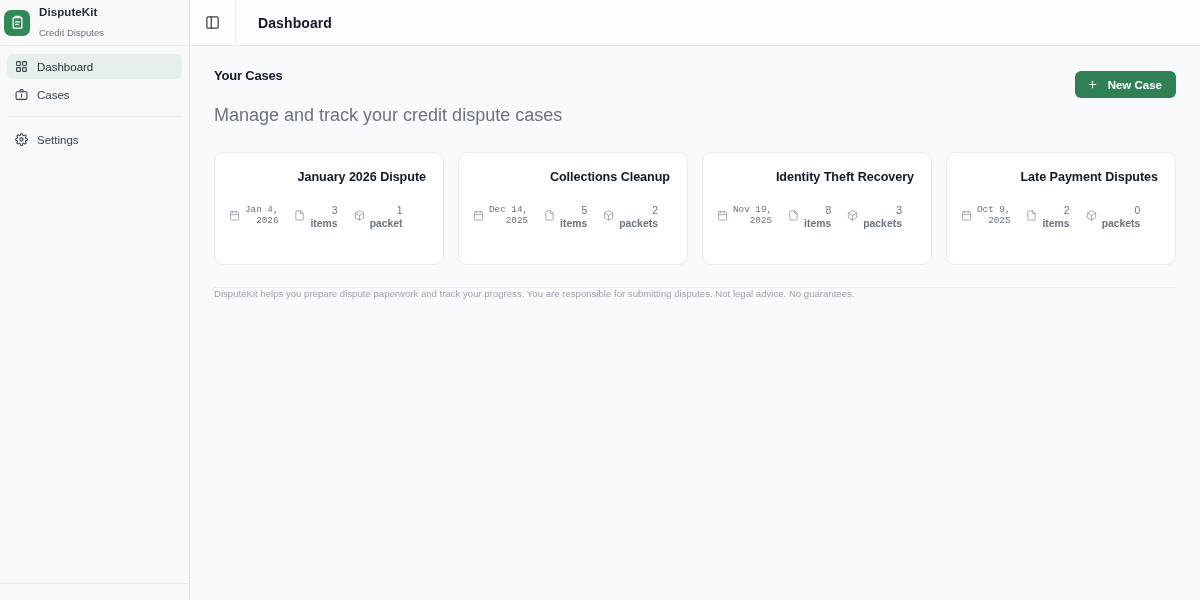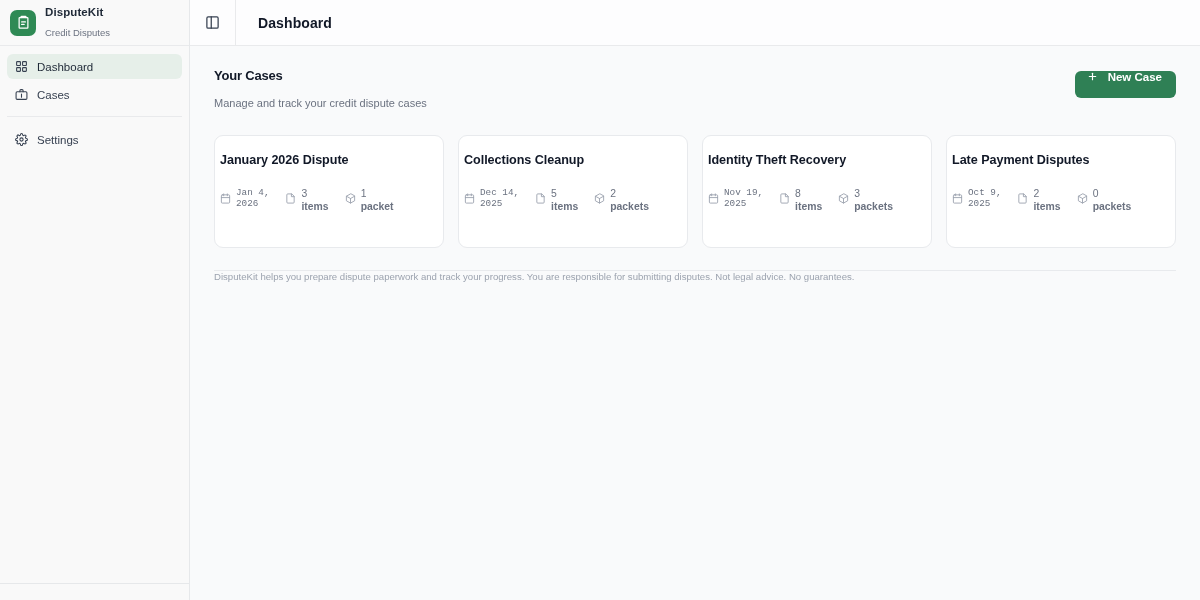--- a/index.html
+++ b/index.html
@@ -17,21 +17,21 @@
   .sidebar {
     width: 190px; height: 600px; flex: 0 0 190px;
     background: #f9f9f9;
     border-right: 1px solid #e6e8ea;
     display: flex; flex-direction: column;
     position: relative;
   }
   .brand {
     height: 46px; flex: 0 0 46px;
     display: flex; align-items: center; gap: 9px;
-    padding: 0 0 0 10px;
+    padding: 0 0 0 4px;
     border-bottom: 1px solid #e9eaec;
   }
   .brand-logo {
     width: 26px; height: 26px; flex: 0 0 26px;
     border-radius: 7px;
     background: #2f8a55;
     display: flex; align-items: center; justify-content: center;
   }
   .brand-logo svg { display: block; }
   .brand-text { display: flex; flex-direction: column; line-height: 1.15; }
@@ -82,24 +82,24 @@
   .toggle-wrap svg { display:block; }
   .topbar-title {
     font-size: 14px; font-weight: bold; color: #111827;
     padding-left: 22px; letter-spacing: .1px;
   }
 
   .content { flex: 1 1 auto; padding: 22px 24px 0 24px; overflow: hidden; }
 
   .page-head { display: flex; align-items: flex-start; justify-content: space-between; }
   .page-title { font-size: 13px; font-weight: bold; color: #111827; letter-spacing: -.2px; }
-  .page-sub { font-size: 11px; color: #6b7280; margin-top: 14px; }
+  .page-sub { font-size: 18px; color: #6b7280; margin-top: 22px; }
 
   .new-case-btn {
-    display: inline-flex; align-items: flex-start; gap: 10px;
+    display: inline-flex; align-items: center; gap: 10px;
     height: 27px; padding: 0 14px 0 12px;
     background: #2f8055;
     color: #ffffff;
     border: none; border-radius: 6px;
     font-family: "Liberation Sans", sans-serif;
     font-size: 11.5px; font-weight: bold;
     cursor: pointer;
     margin-top: 3px;
   }
   .new-case-btn .plus { display:flex; align-items:center; }
@@ -107,23 +107,24 @@
   .cards {
     display: grid;
     grid-template-columns: repeat(4, 1fr);
     gap: 14px;
     margin-top: 26px;
   }
   .card {
     background: #ffffff;
     border: 1px solid #e8eaed;
     border-radius: 9px;
-    padding: 17px 17px 16px 5px;
+    padding: 17px 17px 16px 14px;
     min-height: 113px;
     cursor: pointer;
+    text-align: right;
   }
   .card-title {
     font-size: 12.6px; font-weight: bold; color: #111827;
     letter-spacing: -.05px;
     white-space: nowrap;
   }
   .card-meta {
     display: flex; align-items: flex-start;
     gap: 16px;
     margin-top: 20px;

